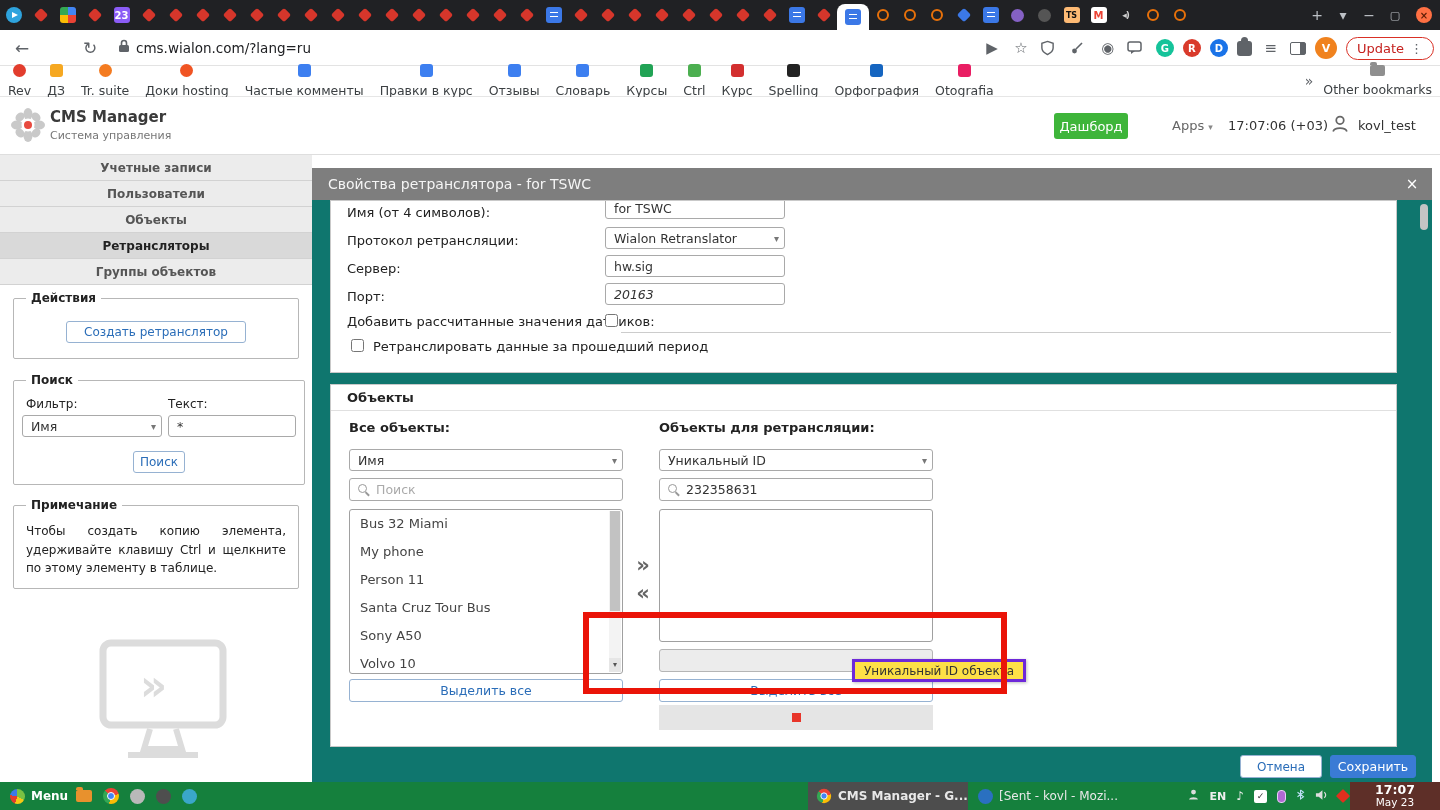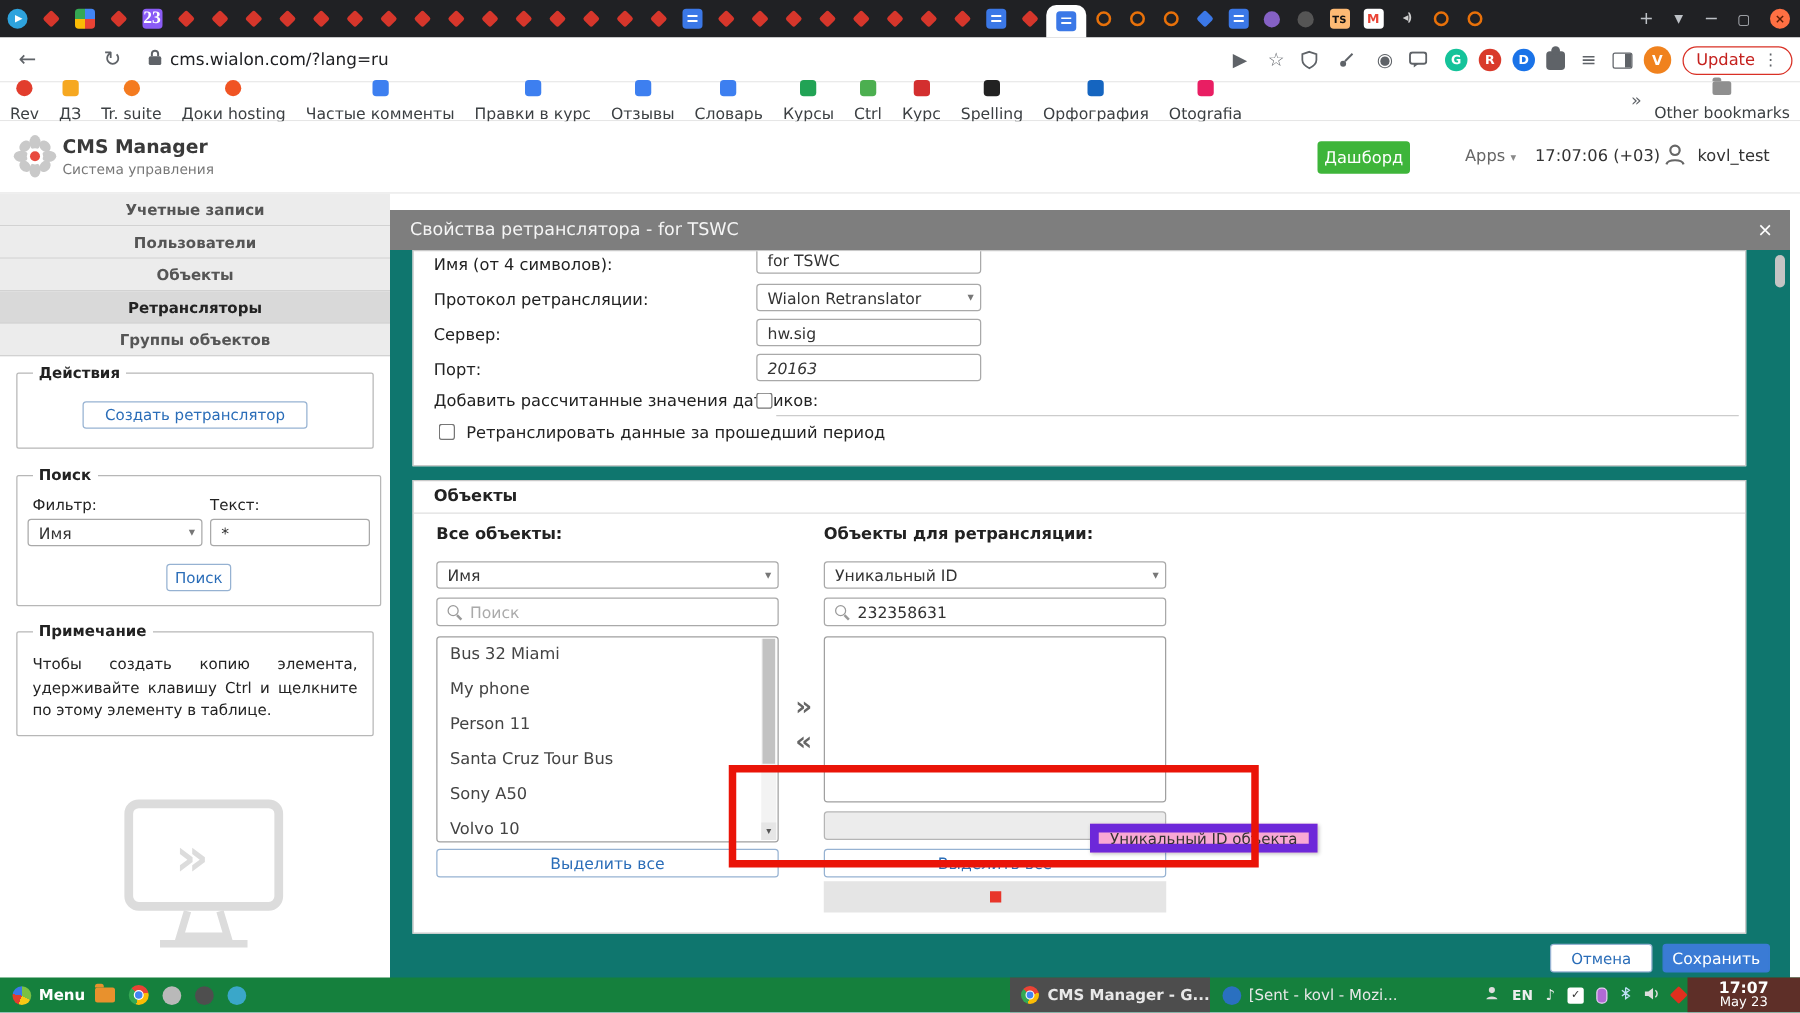--- a/index.html
+++ b/index.html
@@ -11,21 +11,21 @@
   .tabbar { position:absolute; left:0; top:0; width:1440px; height:30px; background:#202124; display:flex; align-items:center; }
   .tabs { display:flex; align-items:center; }
   .tab { width:27px; height:30px; display:flex; align-items:center; justify-content:center; }
   .tab-active { width:32px; height:26px; margin-top:4px; background:#fff; border-radius:8px 8px 0 0; display:flex; align-items:center; justify-content:center; }
   .ticon { width:16px; height:16px; border-radius:3px; display:flex; align-items:center; justify-content:center; font-weight:bold; font-size:9px; }
   .t-diamond { width:10px; height:10px; background:#d6362b; transform:rotate(45deg); border-radius:2px; }
   .t-diamond-blue { width:10px; height:10px; background:#3b78e7; transform:rotate(45deg); border-radius:2px; }
   .t-telegram { background:#2ea3dd; border-radius:50%; }
   .t-telegram::after { content:""; width:0; height:0; border-left:6px solid #fff; border-top:3.5px solid transparent; border-bottom:3.5px solid transparent; margin-left:2px; }
   .t-grid { background:conic-gradient(#4285f4 0 90deg,#ea4335 0 180deg,#fbbc05 0 270deg,#34a853 0); }
-  .t-cal23 { background:#8b5cf6; color:#fff; font-size:14px;font-family:Liberation Serif, serif; }
+  .t-cal23 { background:#8b5cf6; color:#fff; font-size:10px; }
   .t-docs { background:#3b78e7; position:relative; }
   .t-docs::after { content:""; position:absolute; left:4px; right:4px; top:5px; height:7px; background:repeating-linear-gradient(#fff 0 1.5px,transparent 1.5px 4px); }
   .t-circle-orange { width:12px; height:12px; border:2.5px solid #e8710a; border-radius:50%; background:transparent; }
   .t-circle-purple { width:13px; height:13px; background:#8561c5; border-radius:50%; }
   .t-circle-dark { width:13px; height:13px; background:#555; border-radius:50%; }
   .t-ts { background:#fdba74; color:#111; font-size:8px; }
   .t-gmail { background:#fff; color:#ea4335; font-size:10px; }
   .t-speaker { color:#cfcfcf; font-size:9px; letter-spacing:-1px; }
   .t-speaker::before { content:"◂)"; }
   .tabctl { width:26px; height:30px; color:#bdc1c6; font-size:14px; display:flex; align-items:center; justify-content:center; }
@@ -123,21 +123,21 @@
   .larrow { position:absolute; left:0; bottom:0; width:12px; height:14px; background:#e6e6e6; color:#555; font-size:8px; text-align:center; line-height:14px; }
   .xferbtn { position:absolute; left:300px; width:24px; height:26px; font-size:21px; font-weight:bold; color:#666; text-align:center; line-height:24px; }
   .grayinput { position:absolute; left:328px; top:264px; width:274px; height:23px; background:#ececec; border:1px solid #b5b5b5; border-radius:3px; }
   .graystrip { position:absolute; left:328px; top:320px; width:274px; height:25px; background:#e5e5e5; display:flex; align-items:center; justify-content:center; }
   .reddot { width:9px; height:9px; background:#e8352a; }
   .selall { position:absolute; width:274px; height:23px; font-size:12.5px; }
   .cancelbtn { position:absolute; left:928px; top:587px; width:82px; height:23px; }
   .savebtn { position:absolute; left:1018px; top:587px; width:86px; height:23px; background:#3a7bd5; border:1px solid #3a7bd5; color:#fff; font-size:12.5px; border-radius:3px; display:flex; align-items:center; justify-content:center; }
 
   
-  .tooltip { position:absolute; left:872px; top:659px; height:23px; background:#f9a8d4; border:7px solid #6d28d9; box-shadow:1px 1px 3px rgba(0,0,0,.25); font-size:12px; color:#333; display:flex; align-items:center; padding:0 9px; z-index:40; }
+  .tooltip { position:absolute; left:852px; top:659px; height:23px; background:#fde047; border:3px solid #6d28d9; box-shadow:1px 1px 3px rgba(0,0,0,.25); font-size:12px; color:#333; display:flex; align-items:center; padding:0 9px; z-index:40; }
   .annotation { position:absolute; left:583px; top:612px; width:424px; height:82px; border:6px solid #ea1408; z-index:60; }
 
   
   .taskbar { position:absolute; left:0; top:782px; width:1440px; height:28px; background:#15803d; color:#ddd; }
   .menubtn { position:absolute; left:4px; top:0; height:28px; display:flex; align-items:center; gap:6px; padding:0 6px; }
   .menuic { width:15px; height:15px; border-radius:50%; background:conic-gradient(#7ac143 0 120deg,#f6c915 0 200deg,#e23d2d 0 280deg,#3b78e7 0); }
   .menulbl { font-size:12px; font-weight:bold; color:#fff; }
   .launchers { position:absolute; left:76px; top:0; height:28px; display:flex; align-items:center; gap:11px; }
   .lfolder { width:16px; height:12px; background:#e8912d; border-radius:2px; position:relative; }
   .lfolder::before { content:""; position:absolute; top:-3px; left:0; width:7px; height:3px; background:#e8912d; border-radius:2px 2px 0 0; }

